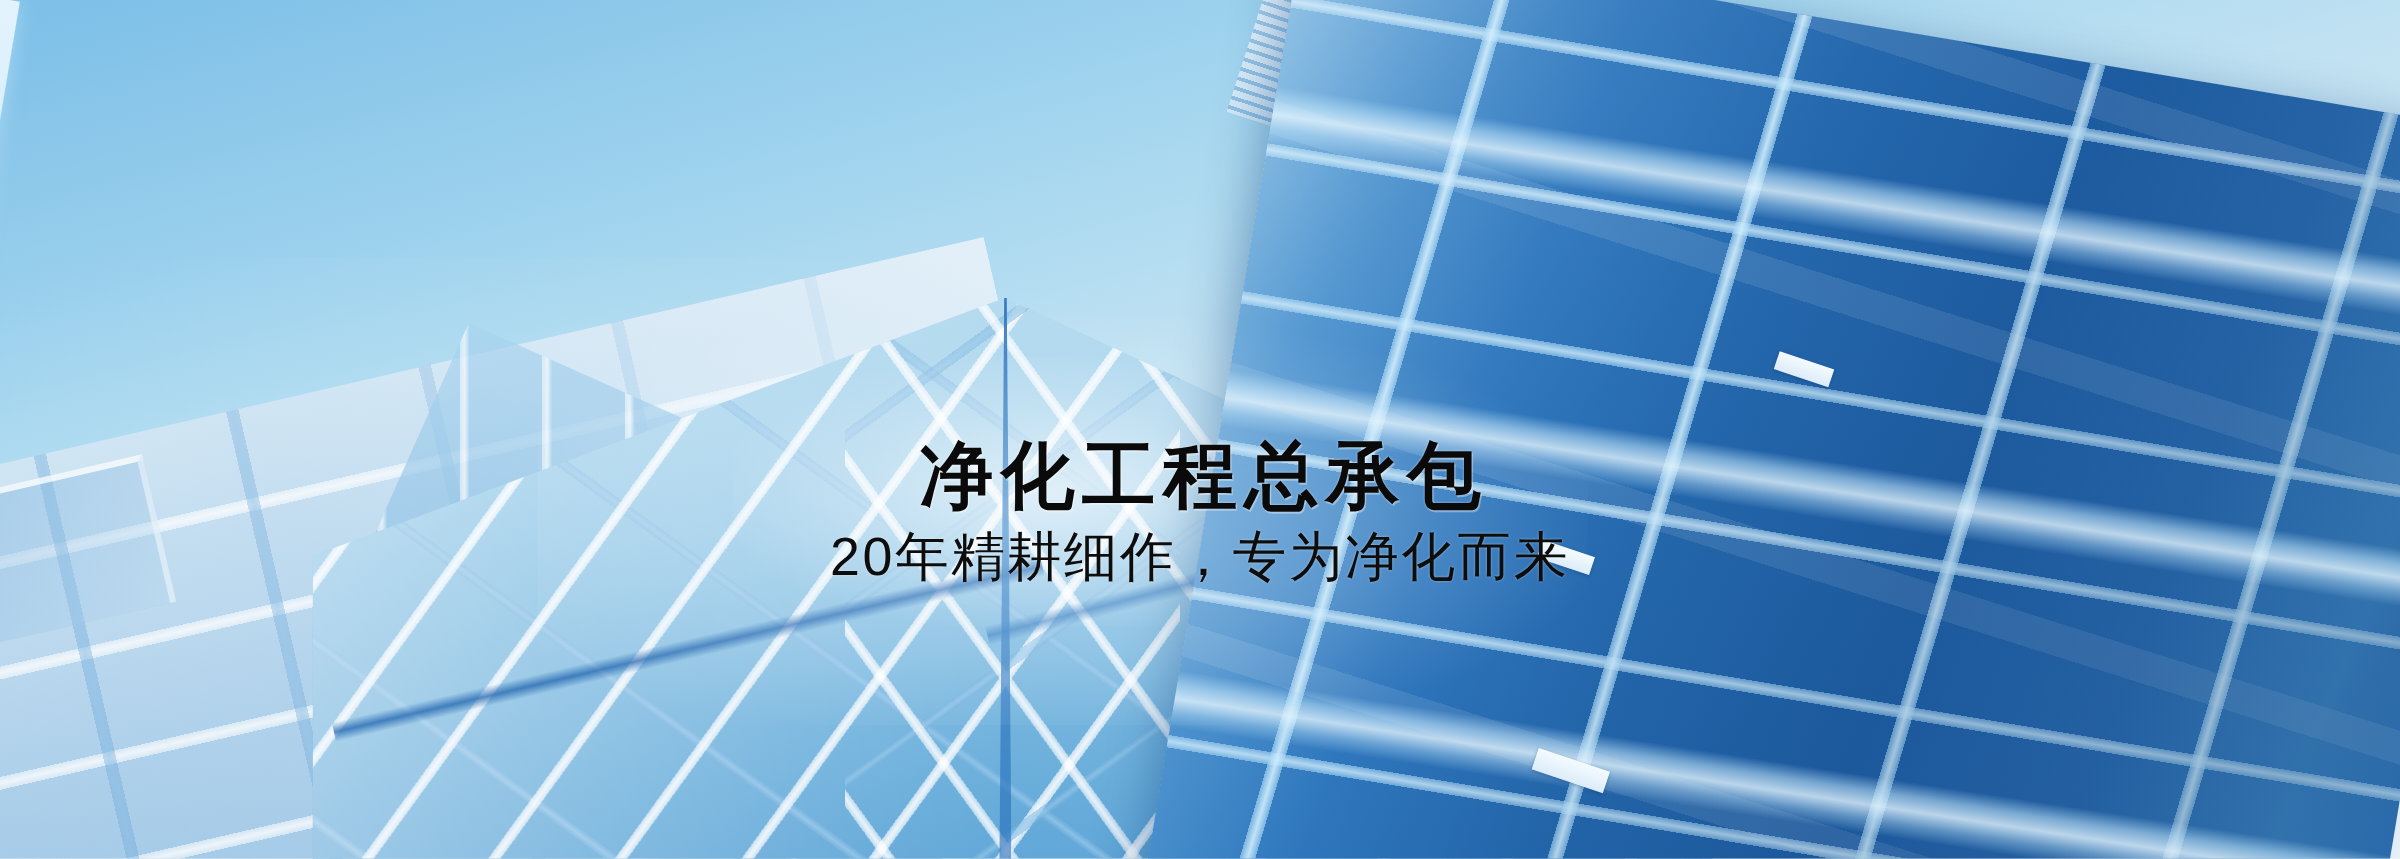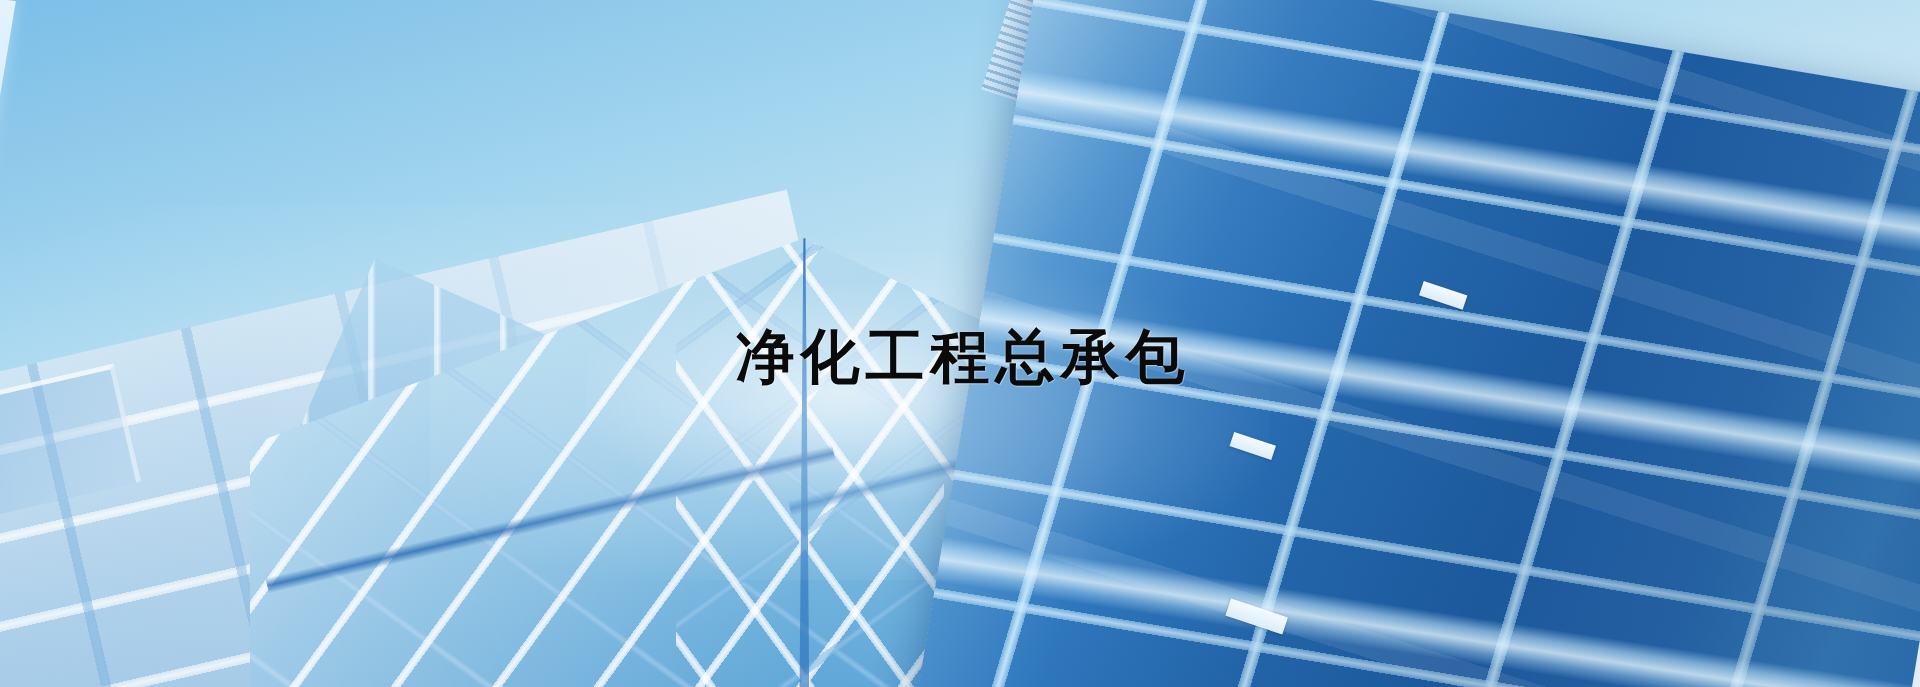--- a/index.html
+++ b/index.html
@@ -357,21 +357,21 @@
     background: radial-gradient(ellipse at 46% 52%,
         rgba(248,252,255,0.30) 0%,
         rgba(246,251,255,0.16) 42%,
         rgba(246,251,255,0.00) 74%);
     pointer-events: none;
   }
 
   
   #textBlock {
     position: absolute;
-    left: 0; top: 328px;
+    left: 0; top: 352px;
     width: 1920px;
     text-align: center;
     z-index: 20;
   }
   #headline {
     font-size: 59px;
     line-height: 1.0;
     font-weight: 700;
     letter-spacing: 6px;
     color: #0a0a0a;
@@ -444,15 +444,16 @@
     <div class="plate" style="left:268px;top:452px;width:44px;height:15px;transform:rotate(9deg);"></div>
     <div class="plate" style="left:292px;top:618px;width:60px;height:18px;transform:rotate(9deg);"></div>
   </div>
 
   <div id="seam"></div>
 
   <div id="textVeil"></div>
 
   <div id="textBlock">
     <h1 id="headline">净化工程总承包</h1>
+    <p id="subline">20年精耕细作，专为净化而来</p>
   </div>
 
 </div>
 
 </body></html>

